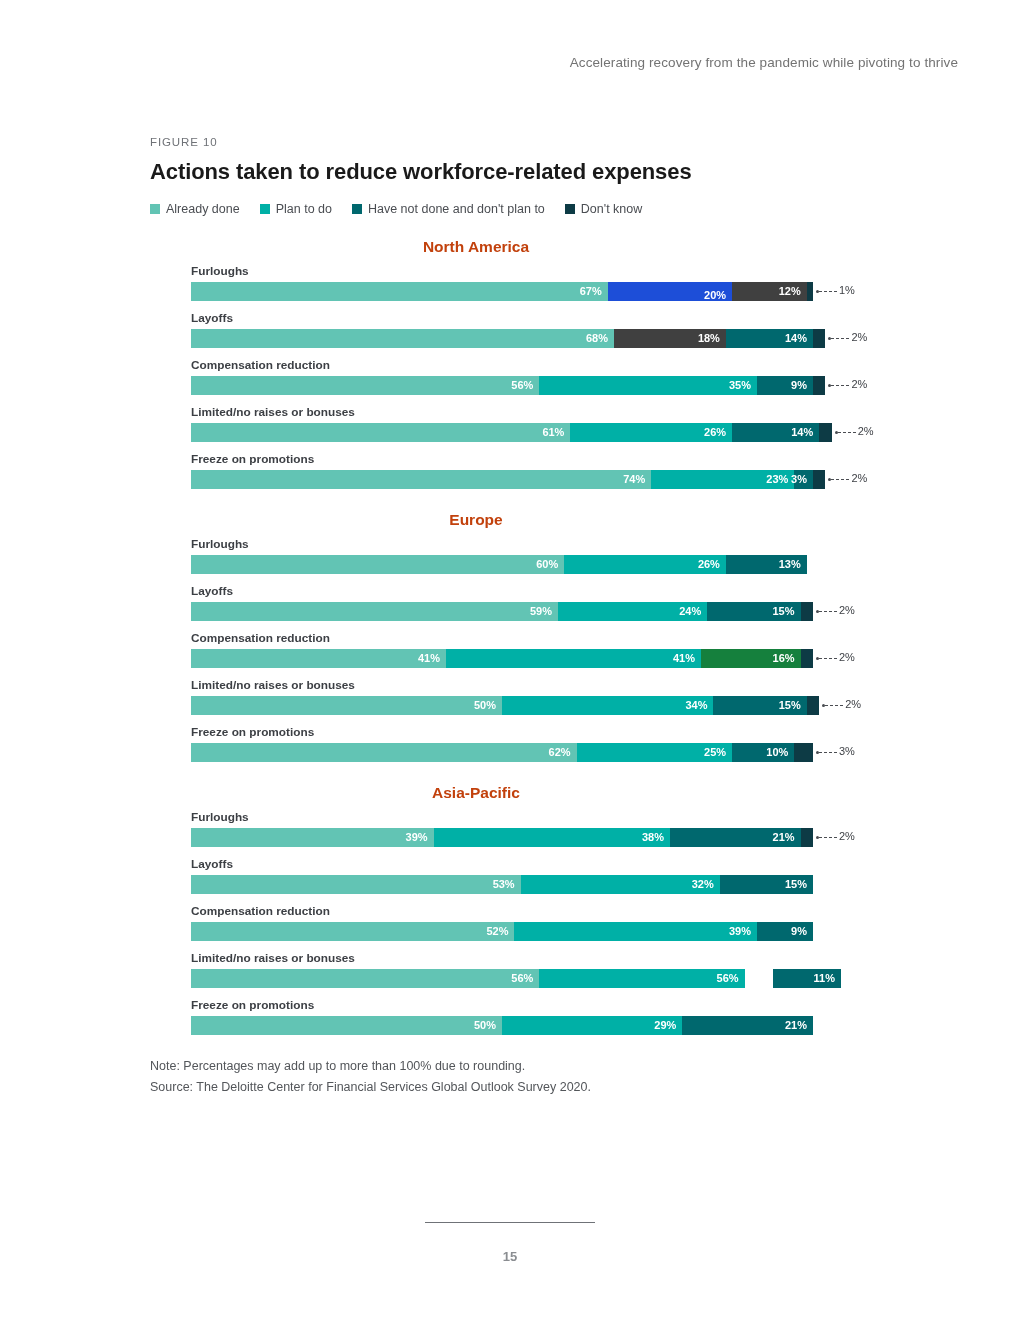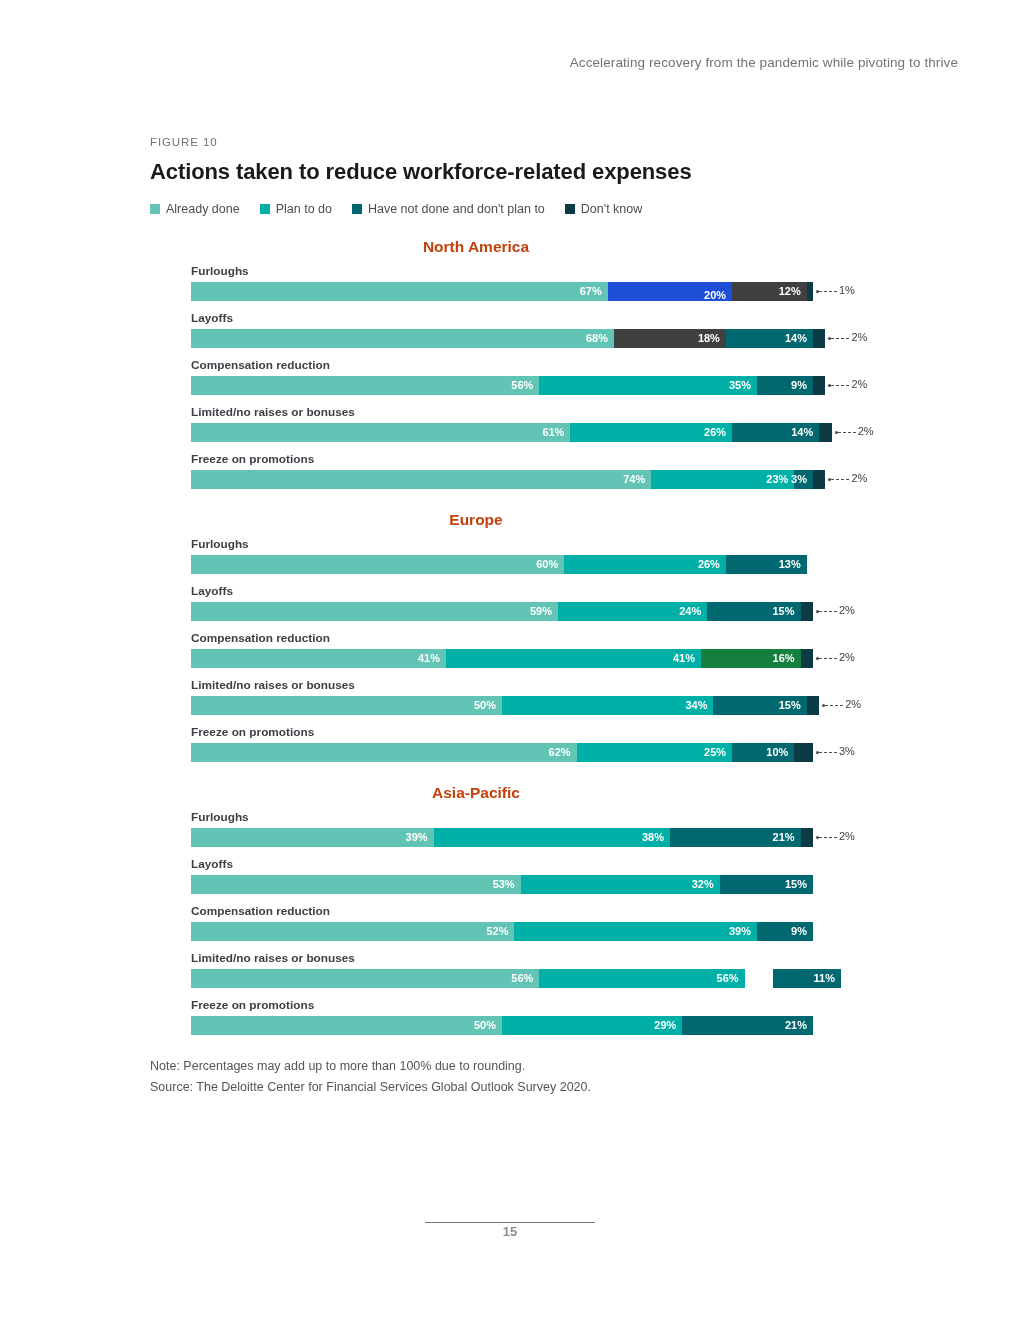--- a/index.html
+++ b/index.html
@@ -180,21 +180,21 @@
     left: 425px;
     top: 1222px;
     width: 170px;
     height: 0;
     border-top: 1px solid #6f7277;
   }
   .page-number {
     position: absolute;
     left: 0;
     right: 0;
-    top: 1224px;
+    top: 1249px;
     text-align: center;
     font-size: 13px;
     font-weight: bold;
     color: #8a8d91;
   }
 </style>
 </head>
 <body>
 
 <div class="running-header">Accelerating recovery from the pandemic while pivoting to thrive</div>

